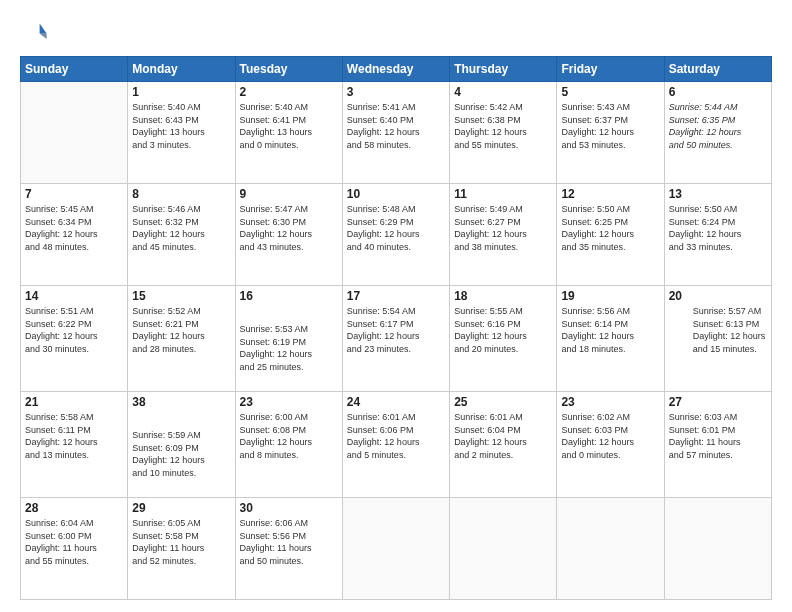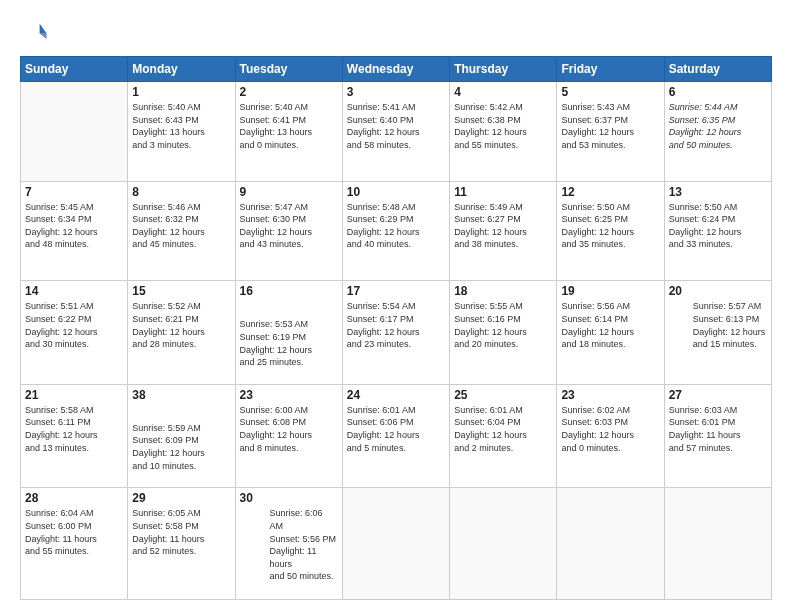--- a/index.html
+++ b/index.html
@@ -328,21 +328,21 @@
           </td>
           <td>
             <span class="day-number">29</span>
             <div class="day-info" style="white-space: pre-line;">Sunrise: 6:05 AM
 Sunset: 5:58 PM
 Daylight: 11 hours
 and 52 minutes.</div>
           </td>
           <td>
             <span class="day-number">30</span>
-            <div class="day-info" style="white-space: pre-line; margin-left: 30px;">Sunrise: 6:06 AM
+            <div class="day-info" style="white-space: pre-line;">Sunrise: 6:06 AM
 Sunset: 5:56 PM
 Daylight: 11 hours
 and 50 minutes.</div>
           </td>
           <td class="empty-cell"></td>
           <td class="empty-cell"></td>
           <td class="empty-cell"></td>
           <td class="empty-cell"></td>
         </tr>
       </tbody>

